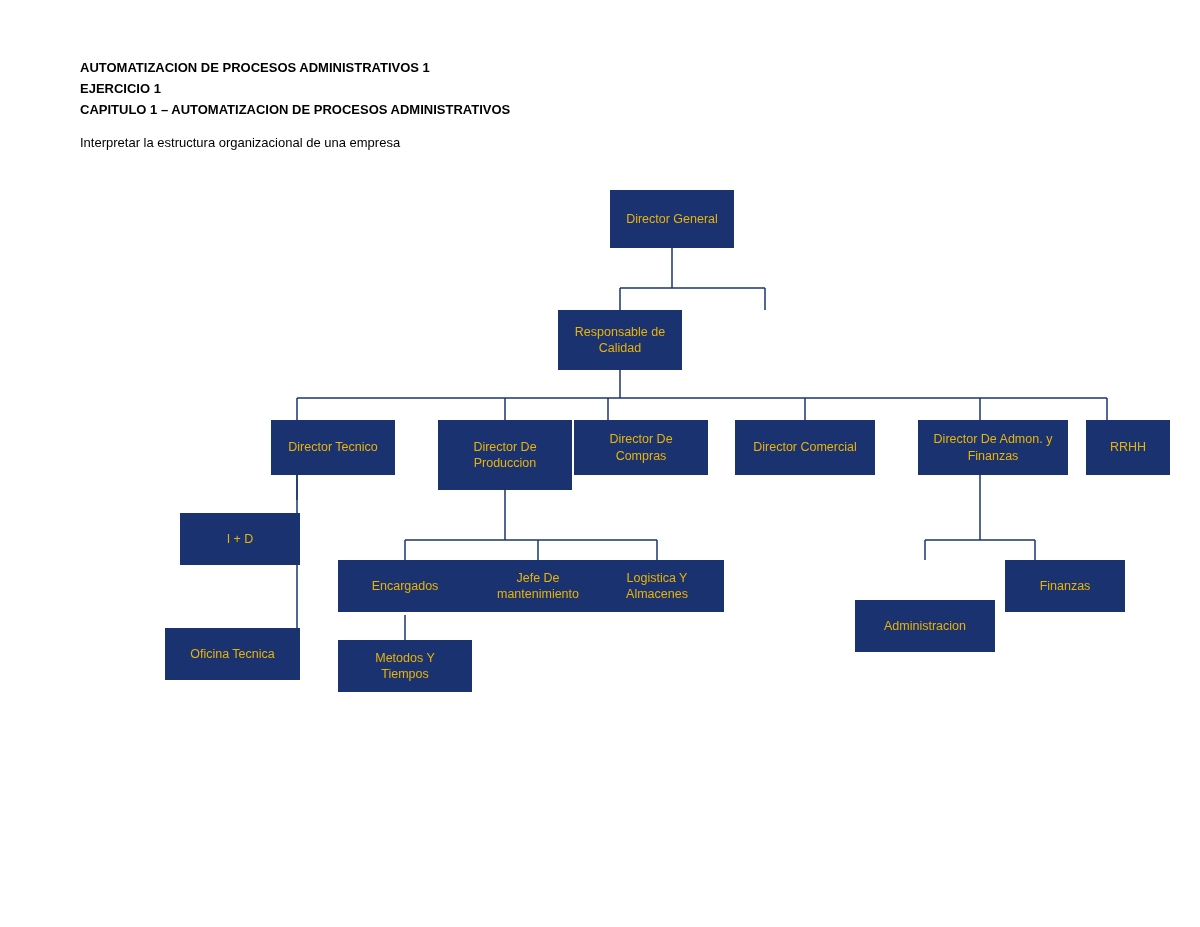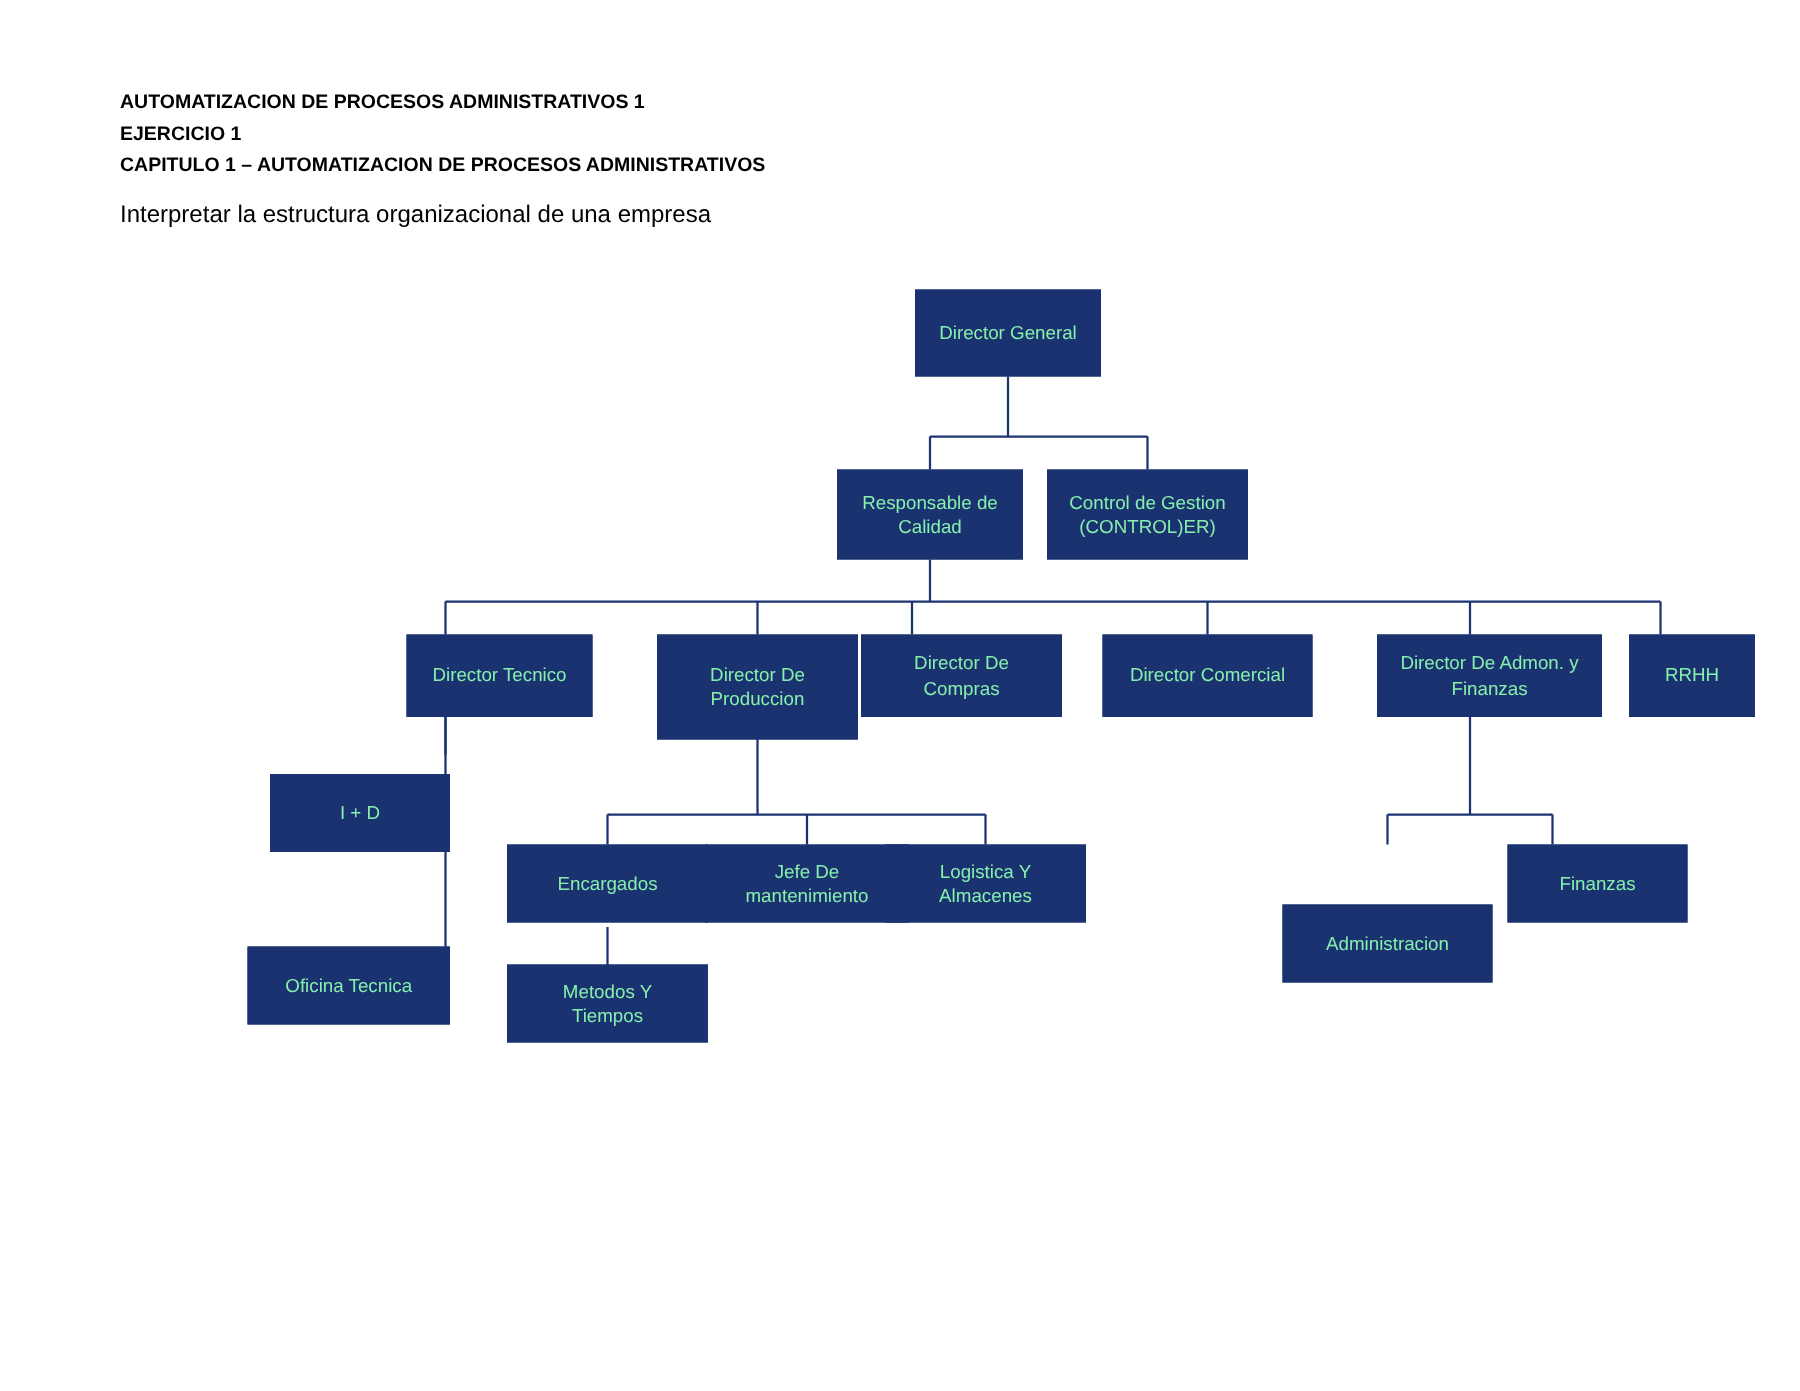--- a/index.html
+++ b/index.html
@@ -15,28 +15,28 @@
       padding: 60px 80px 40px 80px;
     }
     .header-text {
       margin-bottom: 6px;
       font-weight: bold;
       font-size: 13px;
     }
     .intro-text {
       margin-top: 18px;
       margin-bottom: 30px;
-      font-size: 16px;
+      font-size: 13px;
       font-weight: normal;
     }
 
     
     .box {
       background: #1a3370;
-      color: #86efac;
+      color: #eab308;
       border: 2px solid #1a3370;
       padding: 8px 10px;
       text-align: center;
       font-size: 12.5px;
       font-weight: 500;
       display: flex;
       align-items: center;
       justify-content: center;
       position: absolute;
       line-height: 1.3;
@@ -119,21 +119,20 @@
       <line x1="900" y1="295" x2="900" y2="360"></line>
 
       <line x1="845" y1="360" x2="955" y2="360"></line>
       <line x1="845" y1="360" x2="845" y2="380"></line>
       <line x1="955" y1="360" x2="955" y2="380"></line>
     </svg>
 
     <div class="box" style="left:530px; top:10px; width:124px; height:58px;">Director General</div>
 
     <div class="box" style="left:478px; top:130px; width:124px; height:60px;">Responsable de Calidad</div>
-    <div class="box" style="left:618px; top:130px; width:134px; height:60px;">Control de Gestion (CONTROL)ER)</div>
 
     <div class="box" style="left:155px; top:240px; width:124px; height:55px;margin-left:36px;">Director Tecnico</div>
     <div class="box" style="left:358px; top:240px; width:134px; height:70px;">Director De Produccion</div>
     <div class="box" style="left:494px; top:240px; width:134px; height:55px;">Director De Compras</div>
     <div class="box" style="left:655px; top:240px; width:140px; height:55px;">Director Comercial</div>
     <div class="box" style="left:838px; top:240px; width:150px; height:55px;">Director De Admon. y Finanzas</div>
     <div class="box" style="left:1006px; top:240px; width:84px; height:55px;">RRHH</div>
 
     <div class="box" style="left:100px; top:333px; width:120px; height:52px;">I + D</div>
     <div class="box" style="left:85px; top:448px; width:135px; height:52px;">Oficina Tecnica</div>

